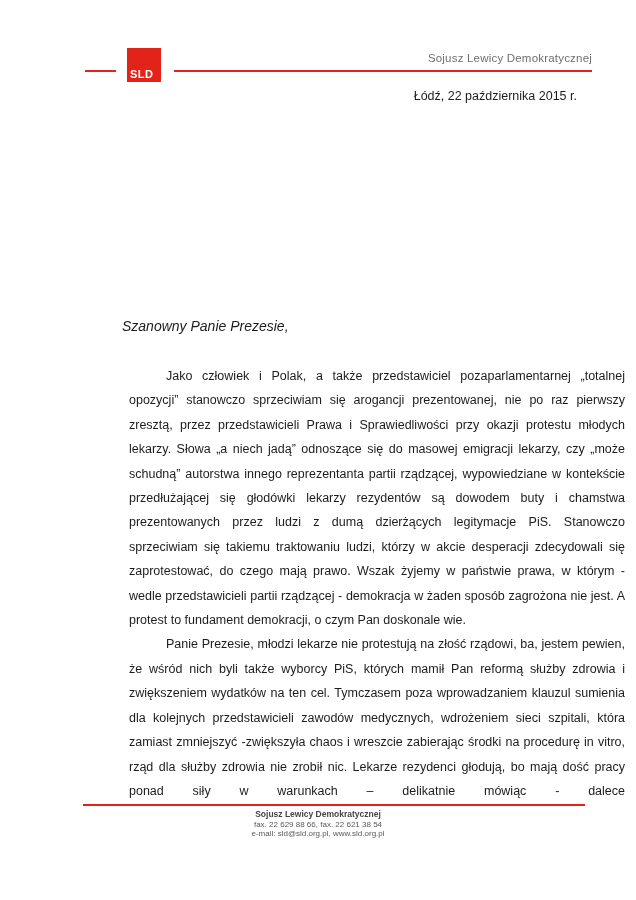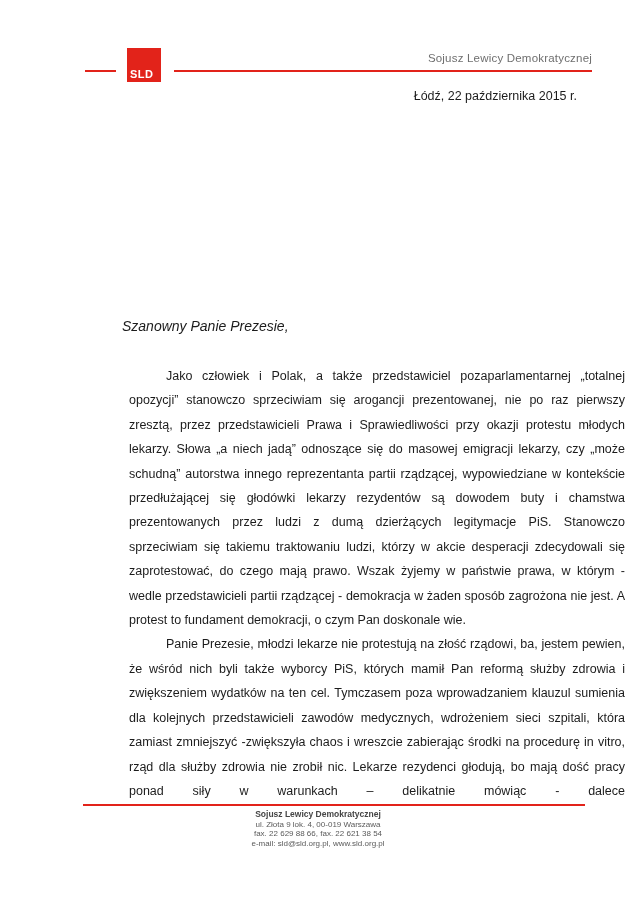--- a/index.html
+++ b/index.html
@@ -123,18 +123,17 @@
   <div class="salutation">Szanowny Panie Prezesie,</div>
 
   <div class="body-text">
     <p>Jako człowiek i Polak, a także przedstawiciel pozaparlamentarnej „totalnej opozycji” stanowczo sprzeciwiam się arogancji prezentowanej, nie po raz pierwszy zresztą, przez przedstawicieli Prawa i Sprawiedliwości przy okazji protestu młodych lekarzy. Słowa „a niech jadą” odnoszące się do masowej emigracji lekarzy, czy „może schudną” autorstwa innego reprezentanta partii rządzącej, wypowiedziane w kontekście przedłużającej się głodówki lekarzy rezydentów są dowodem buty i chamstwa prezentowanych przez ludzi z dumą dzierżących legitymacje PiS. Stanowczo sprzeciwiam się takiemu traktowaniu ludzi, którzy w akcie desperacji zdecydowali się zaprotestować, do czego mają prawo. Wszak żyjemy w państwie prawa, w którym - wedle przedstawicieli partii rządzącej - demokracja w żaden sposób zagrożona nie jest. A protest to fundament demokracji, o czym Pan doskonale wie.</p>
     <p class="cutoff">Panie Prezesie, młodzi lekarze nie protestują na złość rządowi, ba, jestem pewien, że wśród nich byli także wyborcy PiS, których mamił Pan reformą służby zdrowia i zwiększeniem wydatków na ten cel. Tymczasem poza wprowadzaniem klauzul sumienia dla kolejnych przedstawicieli zawodów medycznych, wdrożeniem sieci szpitali, która zamiast zmniejszyć -zwiększyła chaos i wreszcie zabierając środki na procedurę in vitro, rząd dla służby zdrowia nie zrobił nic. Lekarze rezydenci głodują, bo mają dość pracy ponad siły w warunkach – delikatnie mówiąc - dalece</p>
   </div>
 
   <div class="rule footer-rule"></div>
   <div class="footer-block">
     <div class="footer-org">Sojusz Lewicy Demokratycznej</div>
-    <div>ul. Złota 9 lok. 4, 00-019 Warszawa</div>
     <div>fax. 22 629 88 66, fax. 22 621 38 54</div>
     <div>e-mail: sld@sld.org.pl, www.sld.org.pl</div>
   </div>
 
 </div>
 
 </body></html>

